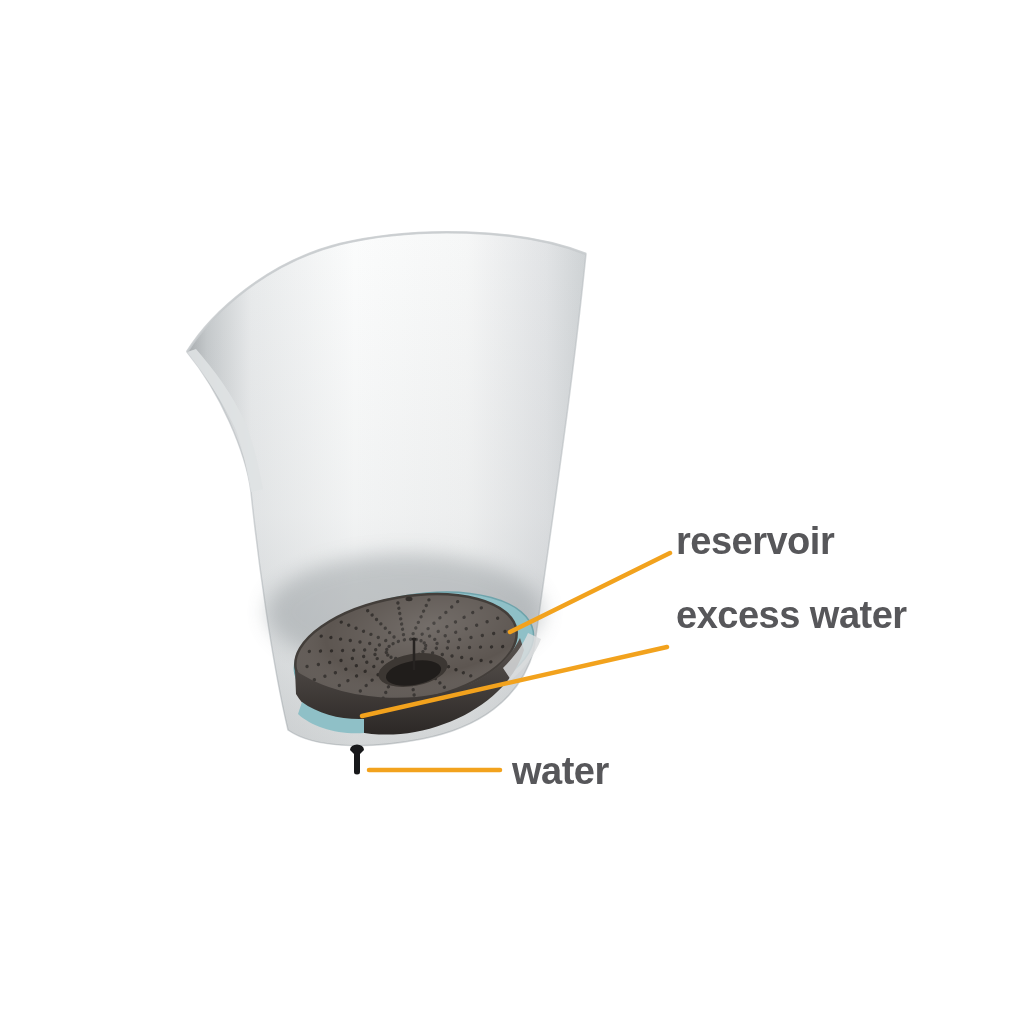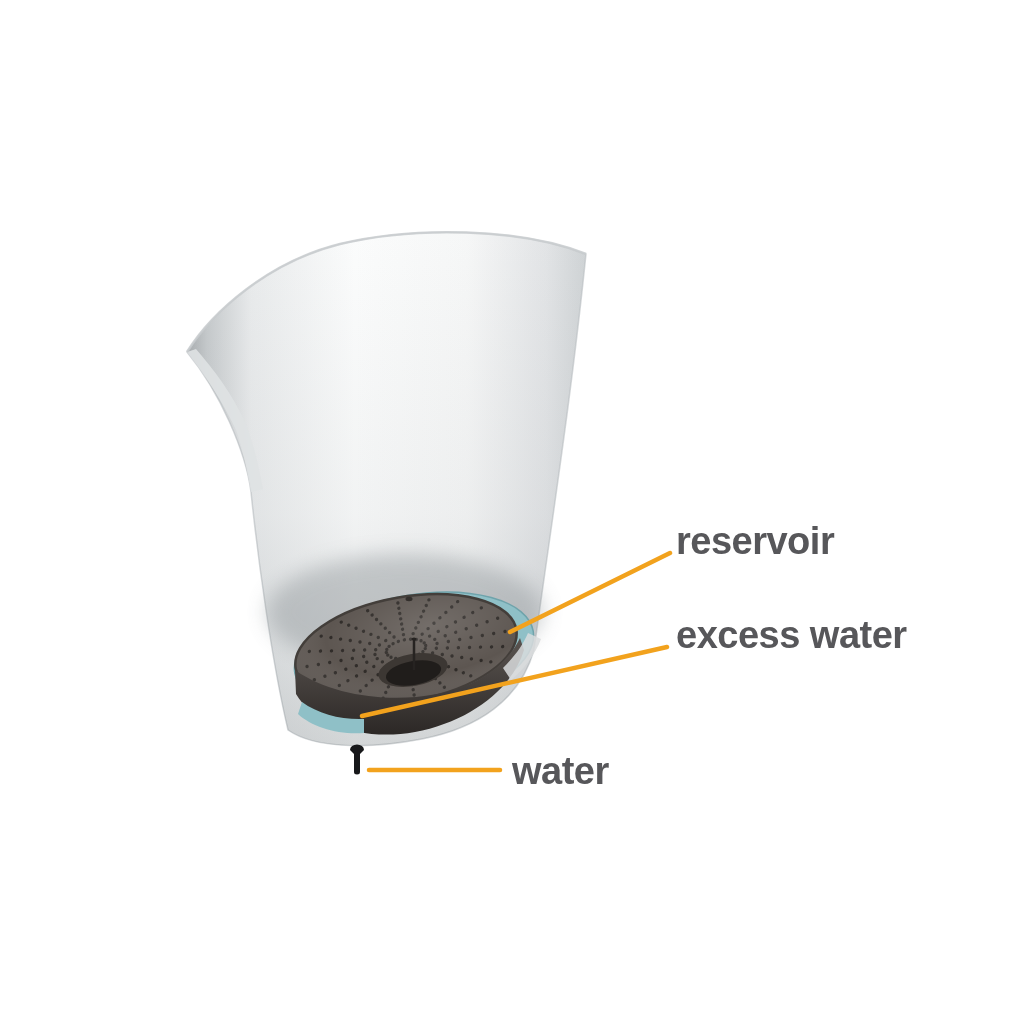--- a/index.html
+++ b/index.html
@@ -274,15 +274,15 @@
     <ellipse cx="414" cy="639" rx="2.6" ry="1.6" fill="#262321"></ellipse>
 
     <path transform="translate(357 760)" d="M -7 -10 A 7 5.5 0 0 1 7 -10 L 3 -6 L 3 12 A 3 2.5 0 0 1 -3 12 L -3 -6 Z" fill="#17181A"></path>
 
     <line x1="670" y1="553" x2="510" y2="632" stroke-width="4.5" stroke-linecap="round" stroke="#F2A21D"></line>
     <line x1="667" y1="647" x2="362" y2="716" stroke-width="4.5" stroke-linecap="round" stroke="#F2A21D"></line>
     <line x1="500" y1="770" x2="369" y2="770" stroke-width="4.5" stroke-linecap="round" stroke="#F2A21D"></line>
   </svg>
 
   <div class="label" style="left:676px; top:522px;">reservoir</div>
-  <div class="label" style="left:676px; top:616px;">excess water</div>
+  <div class="label" style="left:676px; top:596px;">excess water</div>
   <div class="label" style="left:512px; top:752px;">water</div>
 </div>
 
 </body></html>

